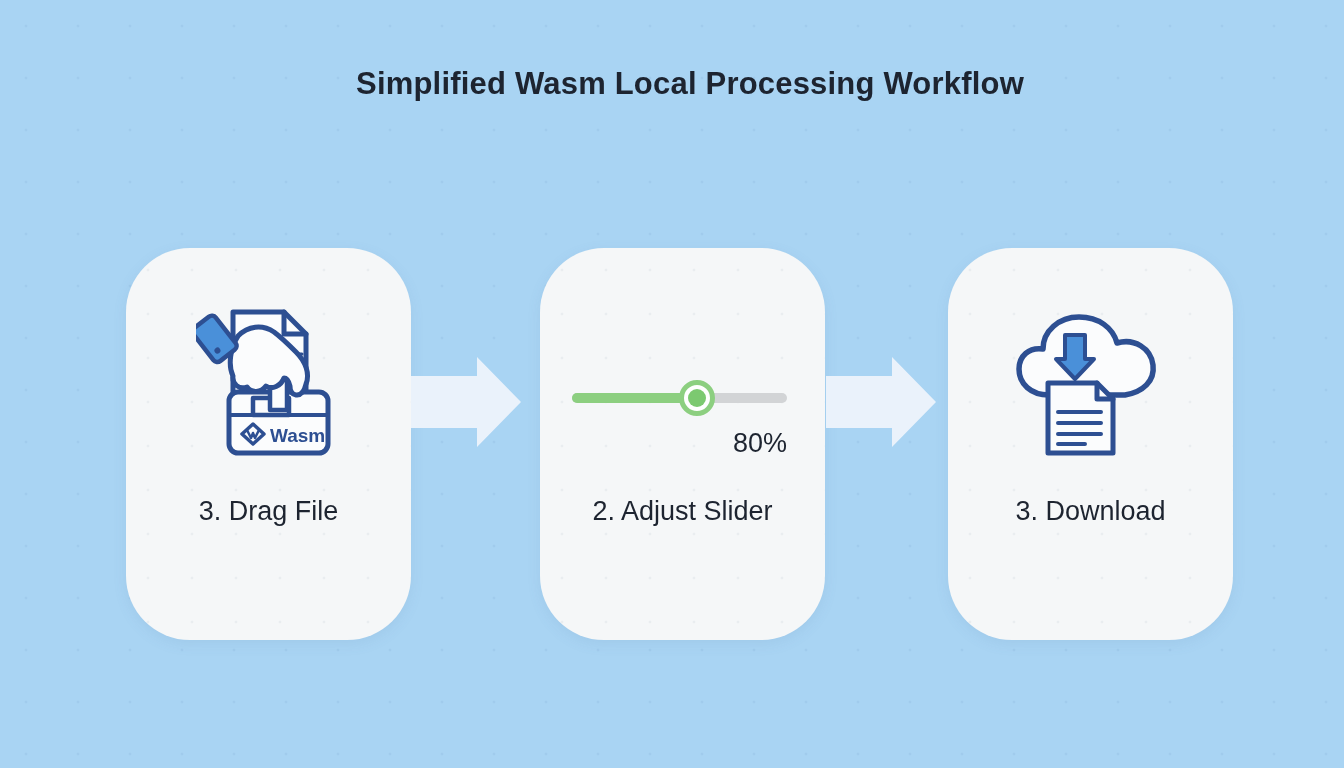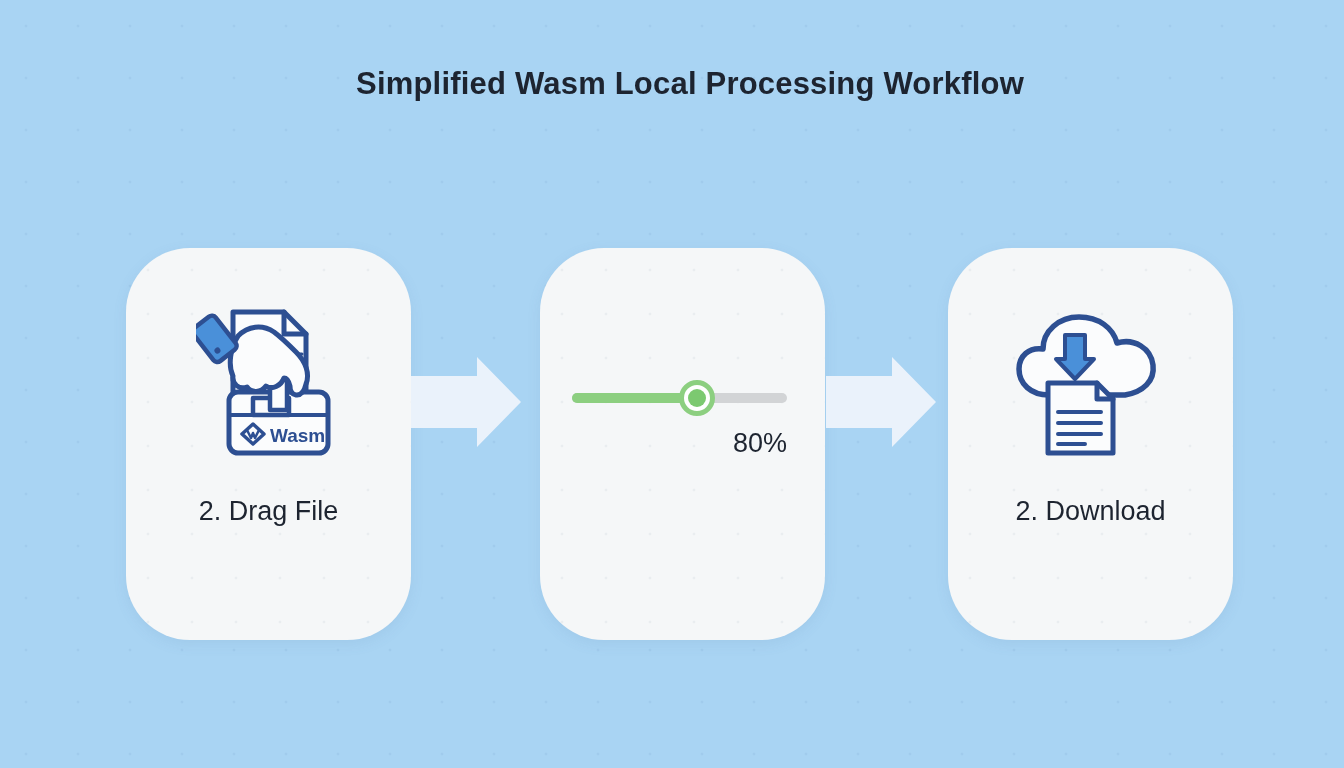--- a/index.html
+++ b/index.html
@@ -115,32 +115,33 @@
 
       <g transform="rotate(-38 18 32)">
         <rect class="st fb" stroke-width="4.5" x="4" y="12" width="28" height="42" rx="5"></rect>
         <circle class="fn" cx="13" cy="44" r="3"></circle>
       </g>
 
       <path class="st" stroke-width="3.5" d="M 57,118 L 68,128 L 57,138 L 46,128 Z"></path>
       <path class="st" stroke-width="2.5" d="M 51,124 L 55,132 L 57,127 L 59,132 L 63,124"></path>
       <text class="wasm-text" x="74" y="136">Wasm</text>
     </svg>
-    <div class="step-label">2. Drag File</div>
+    <div class="step-label">3. Drag File</div>
   </div>
 
   <div class="flow-arrow arrow-1"></div>
 
   <div class="card card-2">
     <div class="slider-track"></div>
     <div class="slider-fill" style="width: 124.7px;"></div>
     <div class="slider-thumb" style="left: 138.7px;">
       <div class="thumb-core"></div>
     </div>
     <div class="slider-value">80%</div>
+    <div class="step-label">2. Adjust Slider</div>
   </div>
 
   <div class="flow-arrow arrow-2"></div>
 
   <div class="card card-3">
     <svg class="icon-wrap icon-3" width="150" height="150" viewBox="0 0 150 150" aria-hidden="true">
 
       <path class="st fw" stroke-width="5.5" d="M 34,84
         C 16,84 4,73 4,58
         C 4,45 14,36 28,38
@@ -149,16 +150,16 @@
         C 119,27 136,37 138,54
         C 140,70 128,81 110,84
         L 34,84 Z"></path>
 
       <path class="st fb" stroke-width="4" d="M 50,24 H 70 V 48 H 79 L 60,68 L 41,48 H 50 Z"></path>
 
       <path class="st fw" stroke-width="5" d="M 33,72 H 82 L 98,88 V 142 H 33 Z"></path>
       <path class="st" stroke-width="5" d="M 82,72 V 88 H 98"></path>
       <path class="st" stroke-width="4" d="M 43,101 H 86 M 43,112 H 86 M 43,123 H 86 M 43,133 H 70"></path>
     </svg>
-    <div class="step-label">2. Download</div>
+    <div class="step-label">3. Download</div>
   </div>
 
 </div>
 
 </body></html>

